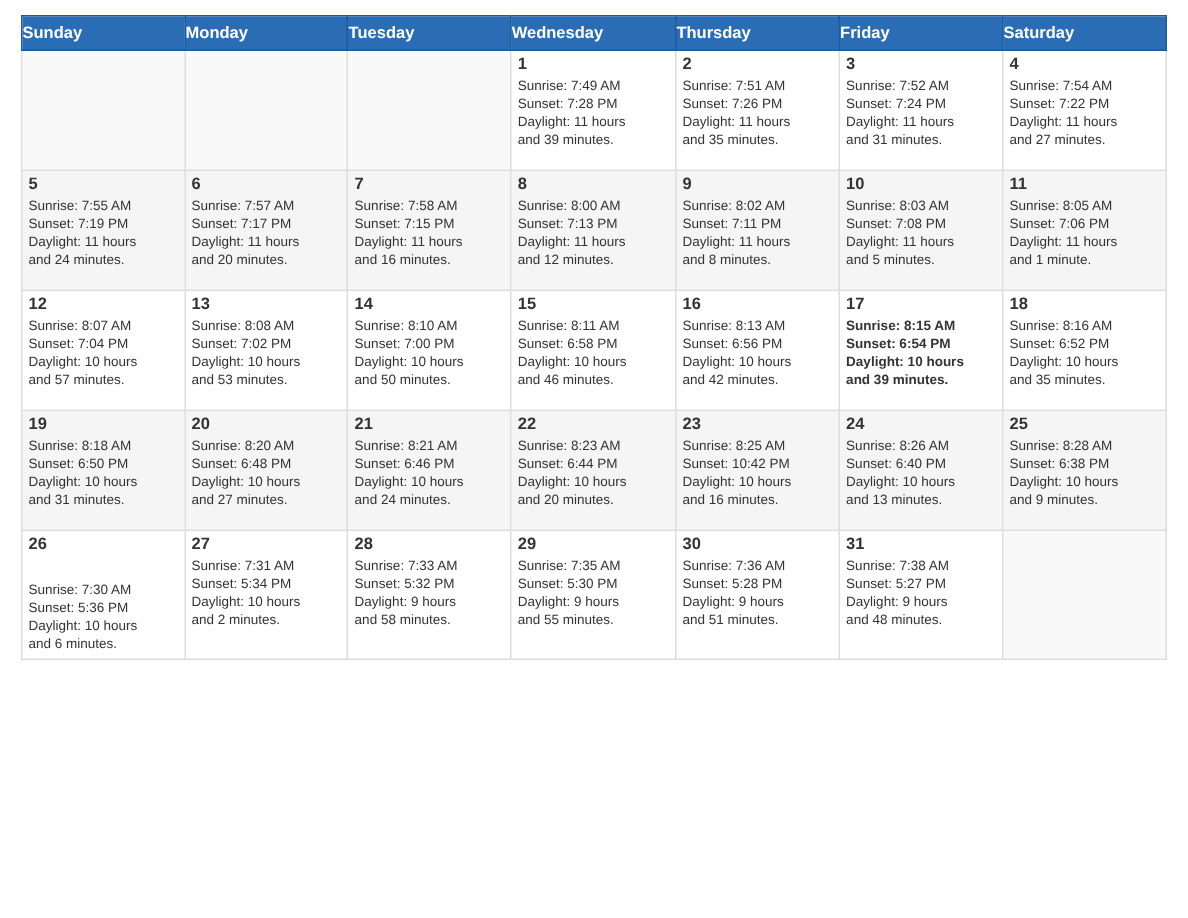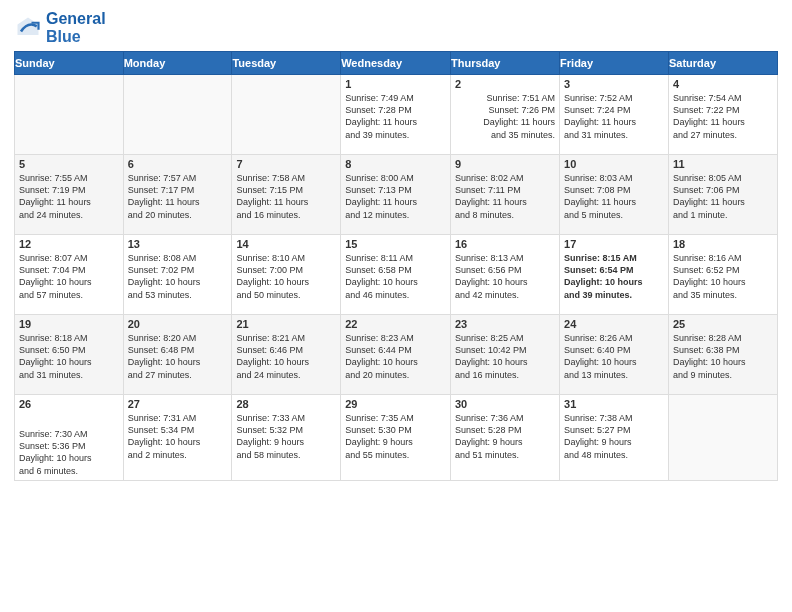--- a/index.html
+++ b/index.html
@@ -93,38 +93,20 @@
       color: #333;
     }
     .empty-cell {
       background: #f9f9f9 !important;
     }
   </style>
 </head>
 <body>
 <div class="page">
 
-<div class="header">
-  <div class="logo">
-    <svg class="logo-icon" viewBox="0 0 32 32">
-      <rect x="0" y="0" width="32" height="32" fill="white"></rect>
-      <polygon points="16,4 28,12 28,24 4,24 4,12" fill="#2a6db5" opacity="0.15"></polygon>
-      <path d="M8,20 Q16,8 26,14" stroke="#2a6db5" stroke-width="3" fill="none"></path>
-      <path d="M20,10 L28,10 L28,18" stroke="#2a6db5" stroke-width="2.5" fill="none"></path>
-    </svg>
-    <div class="logo-text">
-      <div><span>General</span></div>
-      <div style="color:#2a6db5;">Blue</div>
-    </div>
-  </div>
-  <div class="title-block">
-    <div class="month-title"></div>
-    <div class="subtitle"></div>
-  </div>
-</div>
 
 <table class="calendar">
   <thead>
     <tr>
     <th>Sunday</th>
           <th>Monday</th>
           <th>Tuesday</th>
           <th>Wednesday</th>
           <th>Thursday</th>
           <th>Friday</th>
@@ -138,21 +120,21 @@
           <td class="empty-cell"></td>
           <td>
             <span class="day-num">1</span>
             <div class="day-info" style="white-space: pre-line;">Sunrise: 7:49 AM
 Sunset: 7:28 PM
 Daylight: 11 hours
 and 39 minutes.</div>
           </td>
           <td>
             <span class="day-num">2</span>
-            <div class="day-info" style="white-space: pre-line; text-align: right;">Sunrise: 7:51 AM
+            <div class="day-info" style="white-space: pre-line;">Sunrise: 7:51 AM
 Sunset: 7:26 PM
 Daylight: 11 hours
 and 35 minutes.</div>
           </td>
           <td>
             <span class="day-num">3</span>
             <div class="day-info" style="white-space: pre-line;">Sunrise: 7:52 AM
 Sunset: 7:24 PM
 Daylight: 11 hours
 and 31 minutes.</div>

